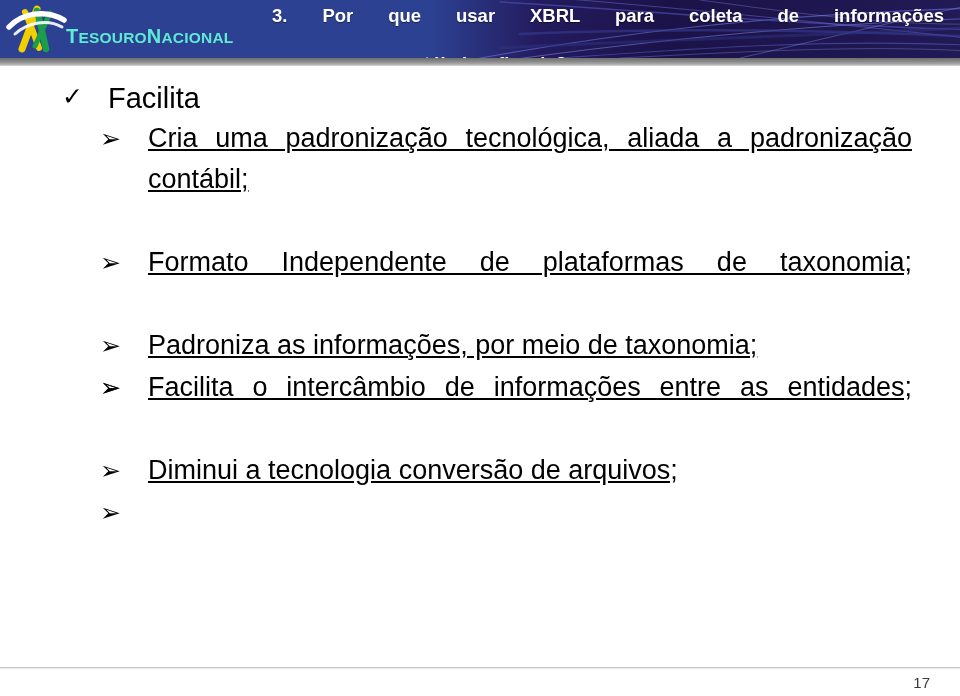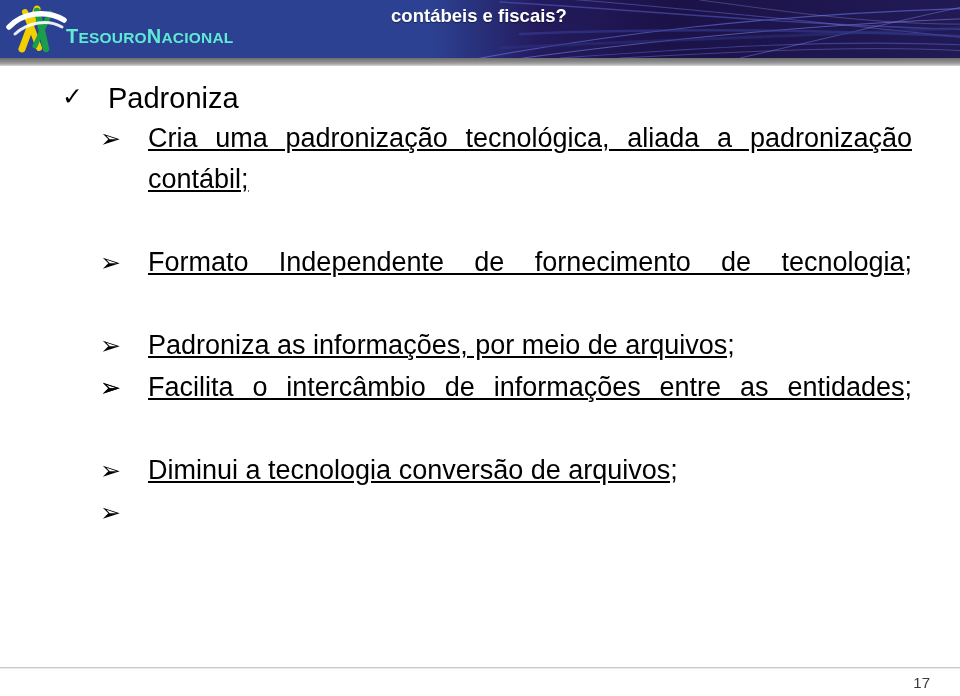--- a/index.html
+++ b/index.html
@@ -229,45 +229,46 @@
         <path d="M31,8 C34,19 37,32 40,46" stroke="#1a9e4b" stroke-width="6.5" fill="none" stroke-linecap="round"></path>
         <path d="M44,10 C40,19 35,30 29,43" stroke="#1a9e4b" stroke-width="5" fill="none" stroke-linecap="round"></path>
 
         <path d="M3,24 C16,10 40,6 58,17" stroke="#ffffff" stroke-width="5.5" fill="none" stroke-linecap="round"></path>
         <path d="M9,31 C22,19 42,16 56,24" stroke="#ffffff" stroke-width="3" fill="none" stroke-linecap="round" opacity="0.9"></path>
       </svg>
       <div class="logo-text"><span>T</span><span class="small">ESOURO</span><span>N</span><span class="small">ACIONAL</span></div>
     </div>
 
     <div class="header-title">
+      <span class="ln1">3. Por que usar XBRL para coleta de informações</span>
       <span class="ln2">contábeis e fiscais?</span>
     </div>
   </div>
   <div class="header-band"></div>
 
   <div class="content">
 
     <div class="level1">
       <span class="bullet-check">✓</span>
-      <span>Padroniza</span>
+      <span>Facilita</span>
     </div>
 
     <div class="level2 justified">
       <span class="bullet-arrow">➢</span>
       <span class="txt">Cria uma padronização tecnológica, aliada a padronização contábil;</span>
     </div>
 
     <div class="level2 justified">
       <span class="bullet-arrow">➢</span>
-      <span class="txt">Formato Independente de fornecimento de tecnologia;</span>
+      <span class="txt">Formato Independente de plataformas de taxonomia;</span>
     </div>
 
     <div class="level2">
       <span class="bullet-arrow">➢</span>
-      <span class="txt">Padroniza as informações, por meio de arquivos;</span>
+      <span class="txt">Padroniza as informações, por meio de taxonomia;</span>
     </div>
 
     <div class="level2 justified">
       <span class="bullet-arrow">➢</span>
     </div>
 
     <div class="level2 justified">
       <span class="bullet-arrow">➢</span>
       <span class="txt">Facilita o intercâmbio de informações entre as entidades;</span>
     </div>

